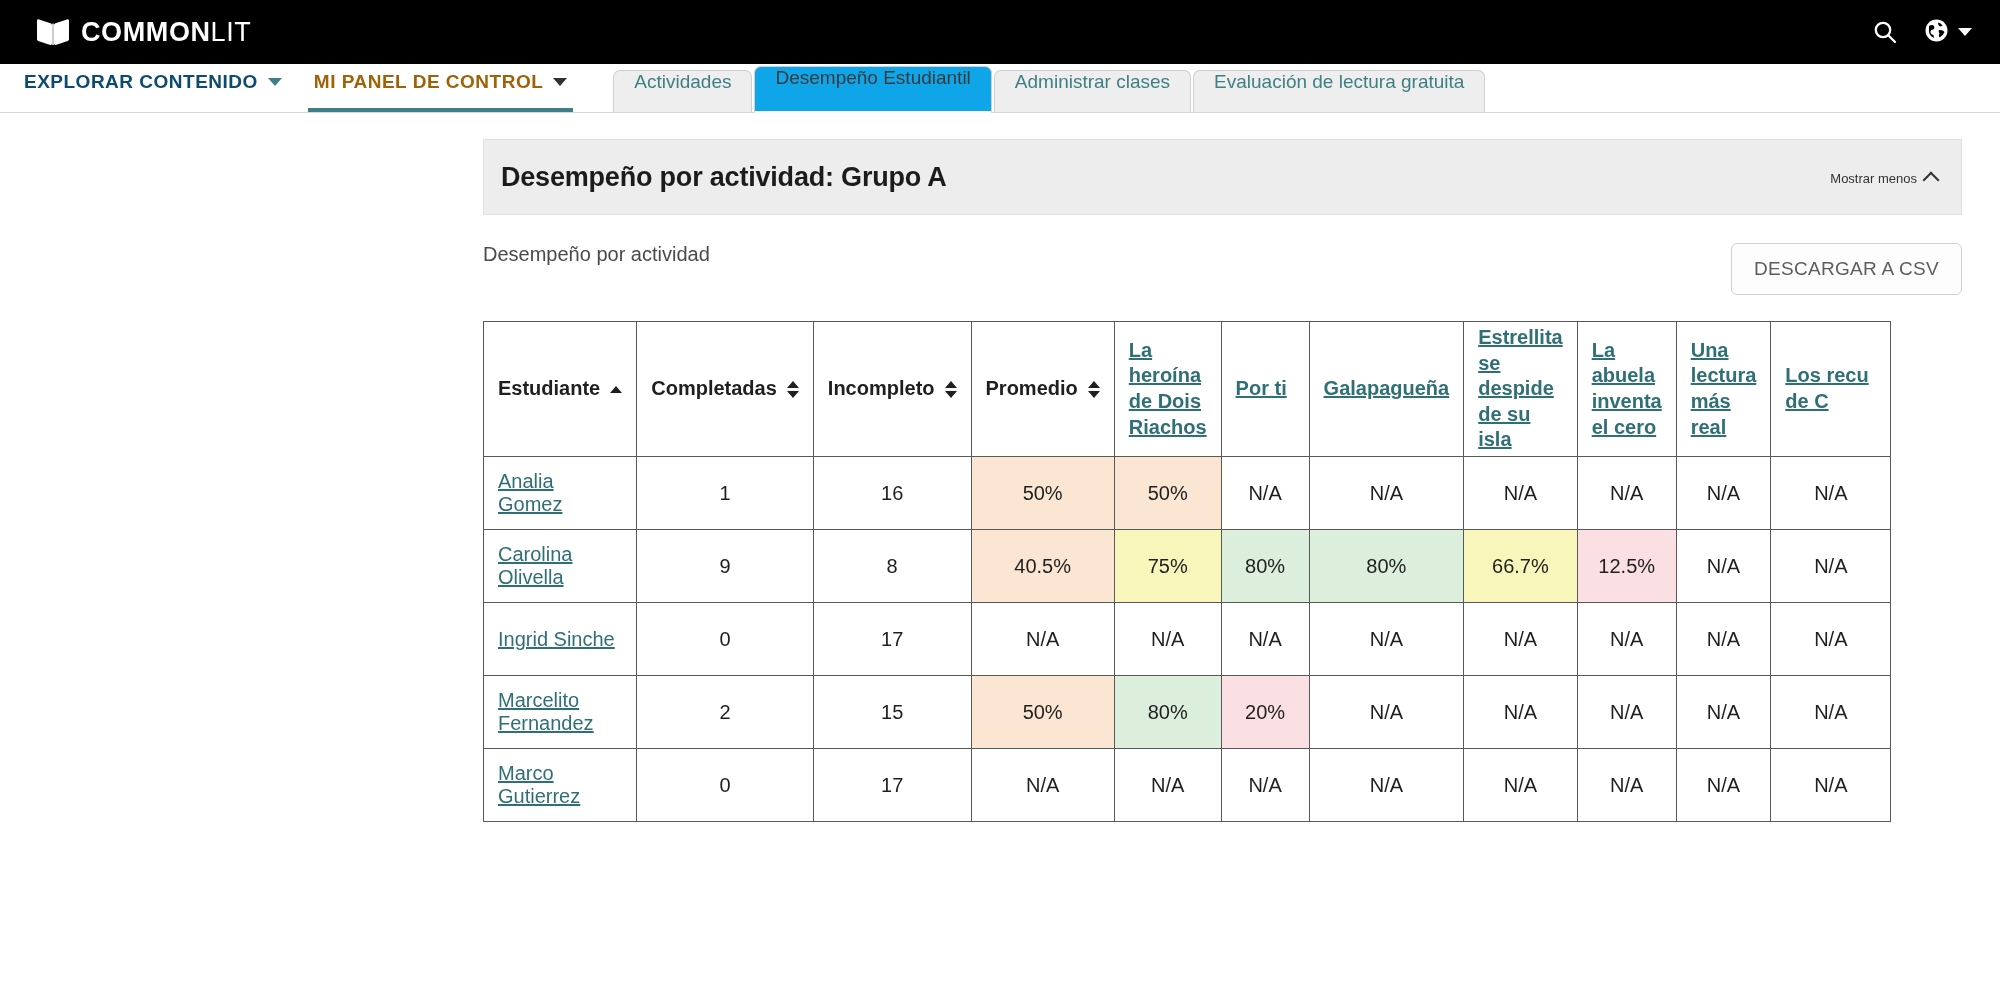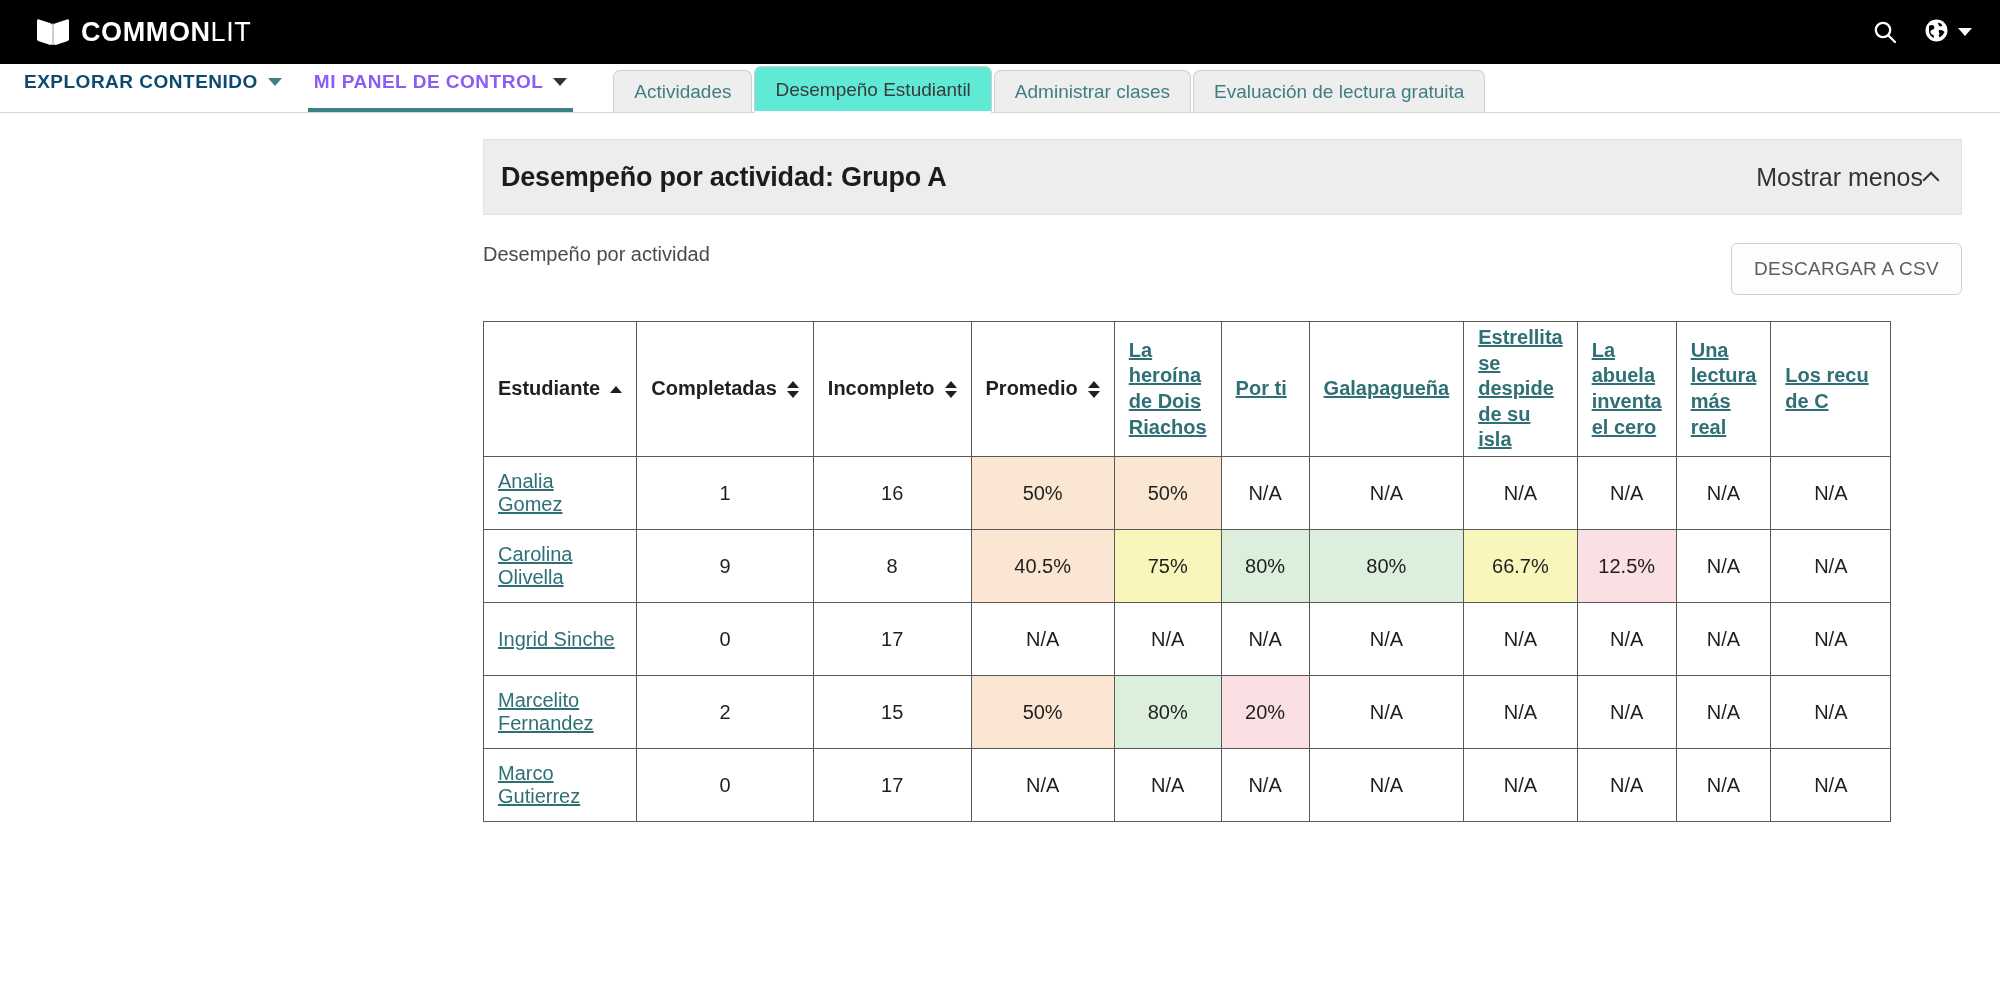--- a/index.html
+++ b/index.html
@@ -79,21 +79,21 @@
     padding: 0 16px;
     font-size: 19px;
     font-weight: 700;
     letter-spacing: 0.5px;
     cursor: pointer;
     position: relative;
     padding-bottom: 12px;
     white-space: nowrap;
   }
   .nav-item.teal { color: #0c4a6e; }
-  .nav-item.dark { color: #8b5cf6; }
+  .nav-item.dark { color: #a16207; }
   .nav-item.active::after {
     content: "";
     position: absolute;
     left: 10px; right: 10px; bottom: 0;
     height: 4px;
     background: #3e7f85;
   }
   .caret-teal {
     width: 0; height: 0;
     border-left: 7px solid transparent;
@@ -112,34 +112,33 @@
   .tabstrip {
     display: flex;
     align-items: flex-end;
     gap: 2px;
     margin-left: 30px;
     height: 100%;
   }
   .tab {
     height: 42px;
     display: flex;
-    align-items: center;
     padding: 0 20px;
     font-size: 19px;
     border: 1px solid #cfcfcf;
     border-bottom: none;
     border-radius: 7px 7px 0 0;
     background: #eeeeee;
     color: #3e7f85;
     cursor: pointer;
     white-space: nowrap;
     position: relative;
   }
   .tab.active {
-    background: #5eead4;
+    background: #0ea5e9;
     color: #3b3b3b;
     height: 46px;
     z-index: 3;
     border-color: #cfcfcf;
   }
   .tab.active::after {
     content: "";
     position: absolute;
     left: 0; right: 0; bottom: -1px;
     height: 2px;
@@ -170,25 +169,25 @@
     width: 1479px;
   }
   .panel-title {
     font-size: 27px;
     font-weight: 700;
     color: #1c1c1c;
     letter-spacing: -0.2px;
   }
   .panel-toggle {
     margin-left: auto;
-    font-size: 25px;
+    font-size: 13px;
     color: #333333;
     display: flex;
-    align-items: center;
-    gap: 2px;
+    align-items: flex-end;
+    gap: 8px;
     cursor: pointer;
   }
   .chev-up {
     display: inline-block;
     width: 12px; height: 12px;
     border-left: 2px solid #333;
     border-top: 2px solid #333;
     transform: rotate(45deg);
     margin-top: 5px;
   }

